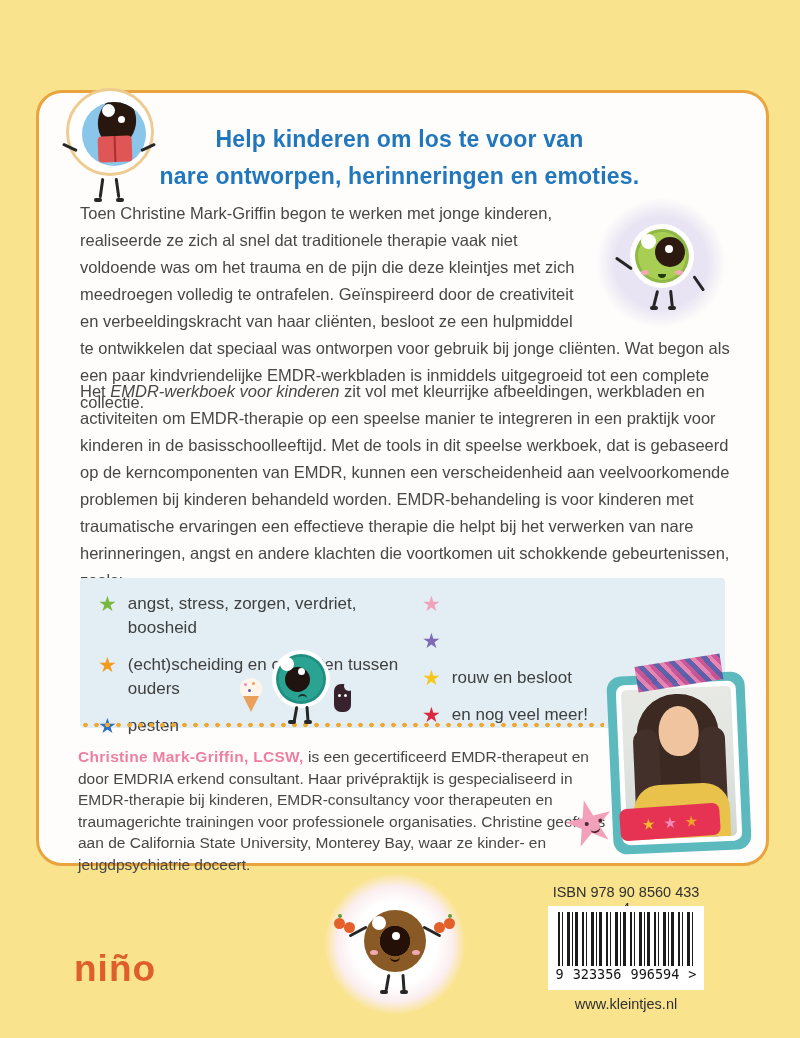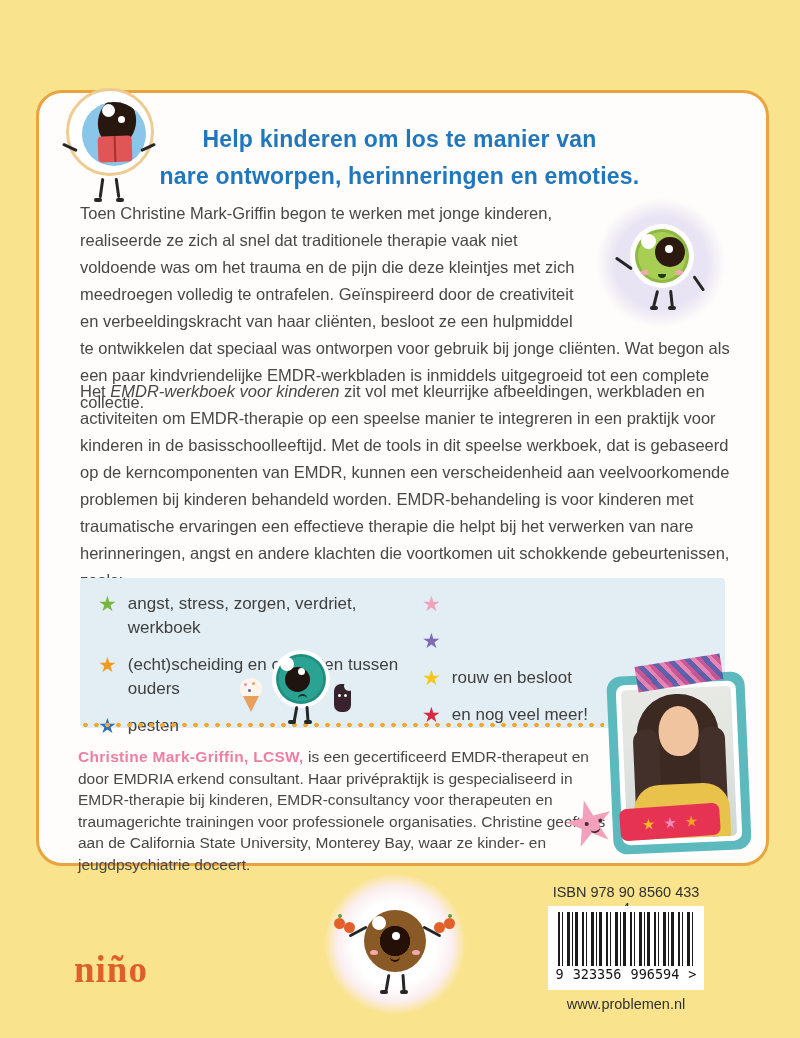--- a/index.html
+++ b/index.html
@@ -128,21 +128,21 @@
   .b-smile{position:absolute;left:26px;top:44px;width:10px;height:6px;border:2px solid #241006;
            border-top:none;border-left:none;border-right:none;border-radius:0 0 8px 8px;}
   .b-armL{left:26px;top:52px;width:20px;height:2.5px;transform:rotate(-28deg);}
   .b-armR{left:100px;top:52px;width:20px;height:2.5px;transform:rotate(28deg);}
   .db{position:absolute;width:11px;height:11px;background:#e4602b;border-radius:50%;}
   .sprout{position:absolute;width:4px;height:4px;background:#5e9c37;border-radius:50%;}
   .b-legL{left:64px;top:96px;width:2.5px;height:17px;transform:rotate(10deg);}
   .b-legR{left:80px;top:96px;width:2.5px;height:17px;transform:rotate(-4deg);}
 
   
-  .nino{left:74px;top:948px;font-weight:bold;font-size:37px;color:#df5f2b;letter-spacing:1px;font-family:Liberation Serif, serif;}
+  .nino{left:74px;top:948px;font-weight:bold;font-size:37px;color:#df5f2b;letter-spacing:1px;}
   .isbn{left:548px;top:884px;width:156px;text-align:center;color:#2f2f2f;font-size:14.5px;}
   .bc-box{left:548px;top:906px;width:156px;height:84px;background:#fff;}
   .bars{position:absolute;left:10px;top:6px;width:136px;height:54px;
         background:repeating-linear-gradient(90deg,
           #1b1b1b 0 2px,#fff 2px 4px,#1b1b1b 4px 5px,#fff 5px 9px,
           #1b1b1b 9px 12px,#fff 12px 14px,#1b1b1b 14px 15px,#fff 15px 17px,
           #1b1b1b 17px 20px,#fff 20px 24px);}
   .bc-digits{position:absolute;left:0;top:60px;width:156px;display:flex;justify-content:center;gap:9px;
              font-family:"DejaVu Sans Mono",monospace;font-size:13.5px;color:#111;}
   .site{left:528px;top:996px;width:196px;text-align:center;color:#2f2f2f;font-size:14.5px;}
@@ -164,21 +164,21 @@
     </div>
   </div>
   <div class="limb armL"></div>
     <div class="limb armR"></div>
   <div class="limb legL"></div>
     <div class="limb legR"></div>
   <div class="foot" style="left:30px;top:112px;"></div>
     <div class="foot" style="left:52px;top:112px;"></div>
 </div>
 
-<div class="abs heading h1">Help kinderen om los te manier van</div>
+<div class="abs heading h1">Help kinderen om los te voor van</div>
 <div class="abs heading h2">nare ontworpen, herinneringen en emoties.</div>
 
 <div class="abs para p1">
   <div class="fl-green">
     <div class="glow g-glow"></div>
     <div class="g-ball">
       <div class="g-iris">
         <div class="g-pupil"></div>
         <div class="hl" style="left:6px;top:5px;width:15px;height:15px;"></div>
         <div class="hl" style="left:30px;top:16px;width:8px;height:8px;"></div>
@@ -196,21 +196,21 @@
   </div>
   <span>Toen Christine Mark-Griffin begon te werken met jonge kinderen, realiseerde ze zich al snel dat traditionele therapie vaak niet voldoende was om het trauma en de pijn die deze kleintjes met zich meedroegen volledig te ontrafelen. Geïnspireerd door de creativiteit en verbeeldingskracht van haar cliënten, besloot ze een hulpmiddel te ontwikkelen dat speciaal was ontworpen voor gebruik bij jonge cliënten. Wat begon als een paar kindvriendelijke EMDR-werkbladen is inmiddels uitgegroeid tot een complete collectie.</span>
 </div>
 
 <div class="abs para p2"><span>Het </span><i>EMDR-werkboek voor kinderen</i><span> zit vol met kleurrijke afbeeldingen, werkbladen en activiteiten om EMDR-therapie op een speelse manier te integreren in een praktijk voor kinderen in de basisschoolleeftijd. Met de tools in dit speelse werkboek, dat is gebaseerd op de kerncomponenten van EMDR, kunnen een verscheidenheid aan veelvoorkomende problemen bij kinderen behandeld worden. EMDR-behandeling is voor kinderen met traumatische ervaringen een effectieve therapie die helpt bij het verwerken van nare herinneringen, angst en andere klachten die voortkomen uit schokkende gebeurtenissen, zoals:</span></div>
 
 <div class="abs bluebox">
   <div class="col colL">
     <div class="bullet">
       <span class="star s-green">★</span>
-      <span>angst, stress, zorgen, verdriet, werkboek</span>
+      <span>angst, stress, zorgen, verdriet, boosheid</span>
     </div>
     <div class="bullet">
       <span class="star s-orange">★</span>
       <span>(echt)scheiding en conflicten tussen ouders</span>
     </div>
     <div class="bullet">
       <span class="star s-blue">★</span>
       <span>pesten</span>
     </div>
   </div>
@@ -316,13 +316,13 @@
 <div class="abs isbn">ISBN 978 90 8560 433 4</div>
 <div class="abs bc-box">
   <div class="bars"></div>
   <div class="bc-digits">
     <span>9</span>
     <span>323356</span>
     <span>996594</span>
     <span>&gt;</span>
   </div>
 </div>
-<div class="abs site">www.problemen.nl</div>
+<div class="abs site">www.kleintjes.nl</div>
 
 </body></html>

